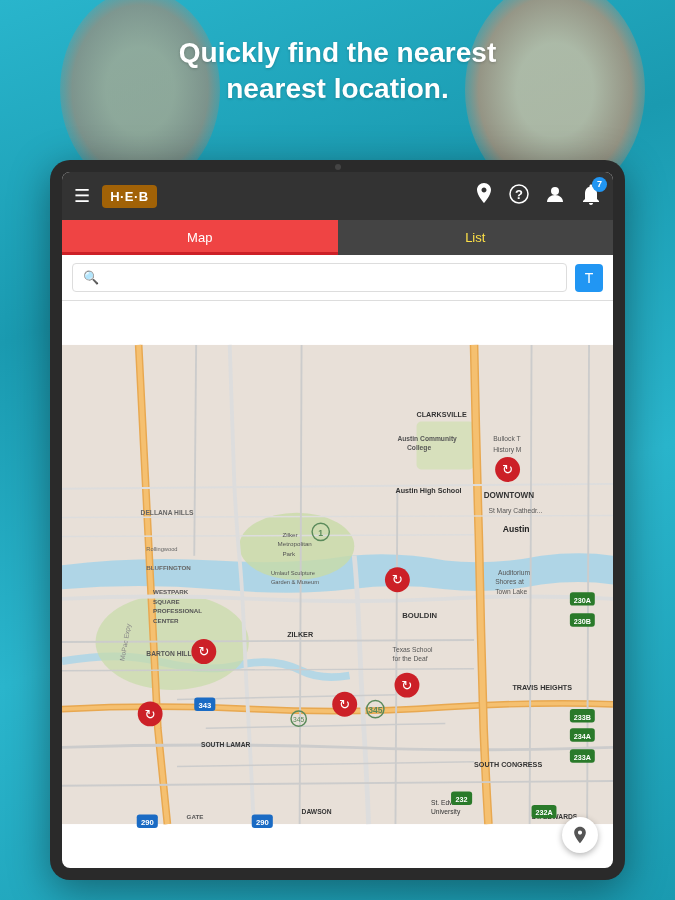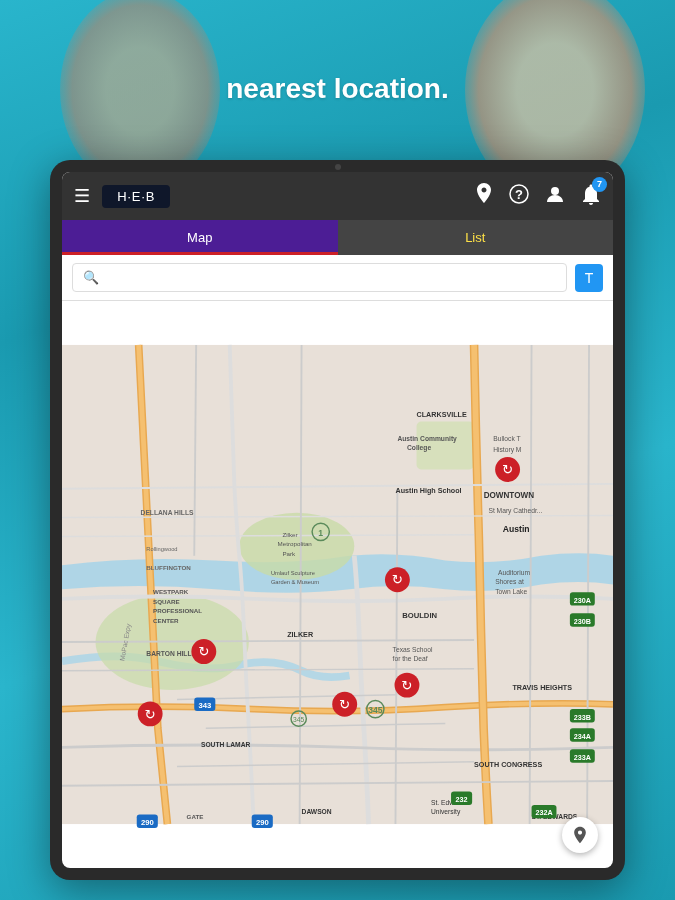--- a/index.html
+++ b/index.html
@@ -110,25 +110,25 @@
     }
 
     .hamburger-icon {
       color: white;
       font-size: 18px;
       margin-right: 12px;
       cursor: pointer;
     }
 
     .heb-logo {
-      background: #0f172a;
-      color: white;
-      font-weight: normal;
+      background: #a16207;
+      color: white;
+      font-weight: bold;
       font-size: 13px;
-      padding: 4px 15px;
+      padding: 4px 8px;
       border-radius: 4px;
       letter-spacing: 0.5px;
     }
 
     .header-icons {
       margin-left: auto;
       display: flex;
       align-items: center;
       gap: 16px;
     }
@@ -167,21 +167,21 @@
       text-align: center;
       padding: 10px 0;
       color: #fde047;
       font-size: 13px;
       cursor: pointer;
       position: relative;
     }
 
     .tab.active {
       color: white;
-      background: #4c1d95;
+      background: #ef4444;
     }
 
     .tab.active::after {
       content: '';
       position: absolute;
       bottom: 0;
       left: 0; right: 0;
       height: 3px;
       background: #cc2027;
     }
@@ -266,21 +266,21 @@
       cursor: pointer;
     }
   </style>
 </head>
 <body>
 
 <div class="bg-photo"></div>
 <div class="bg-faces"></div>
 
 <div class="hero-text">
-  <br>
+  <span>Quickly find the nearest</span><br>
   <span>nearest location.</span>
 </div>
 
 <div class="tablet-frame">
   <div class="camera-dot"></div>
   <div class="tablet-screen">
 
     <div class="app-header">
       <span class="hamburger-icon">☰</span>
       <div class="heb-logo">H·E·B</div>

